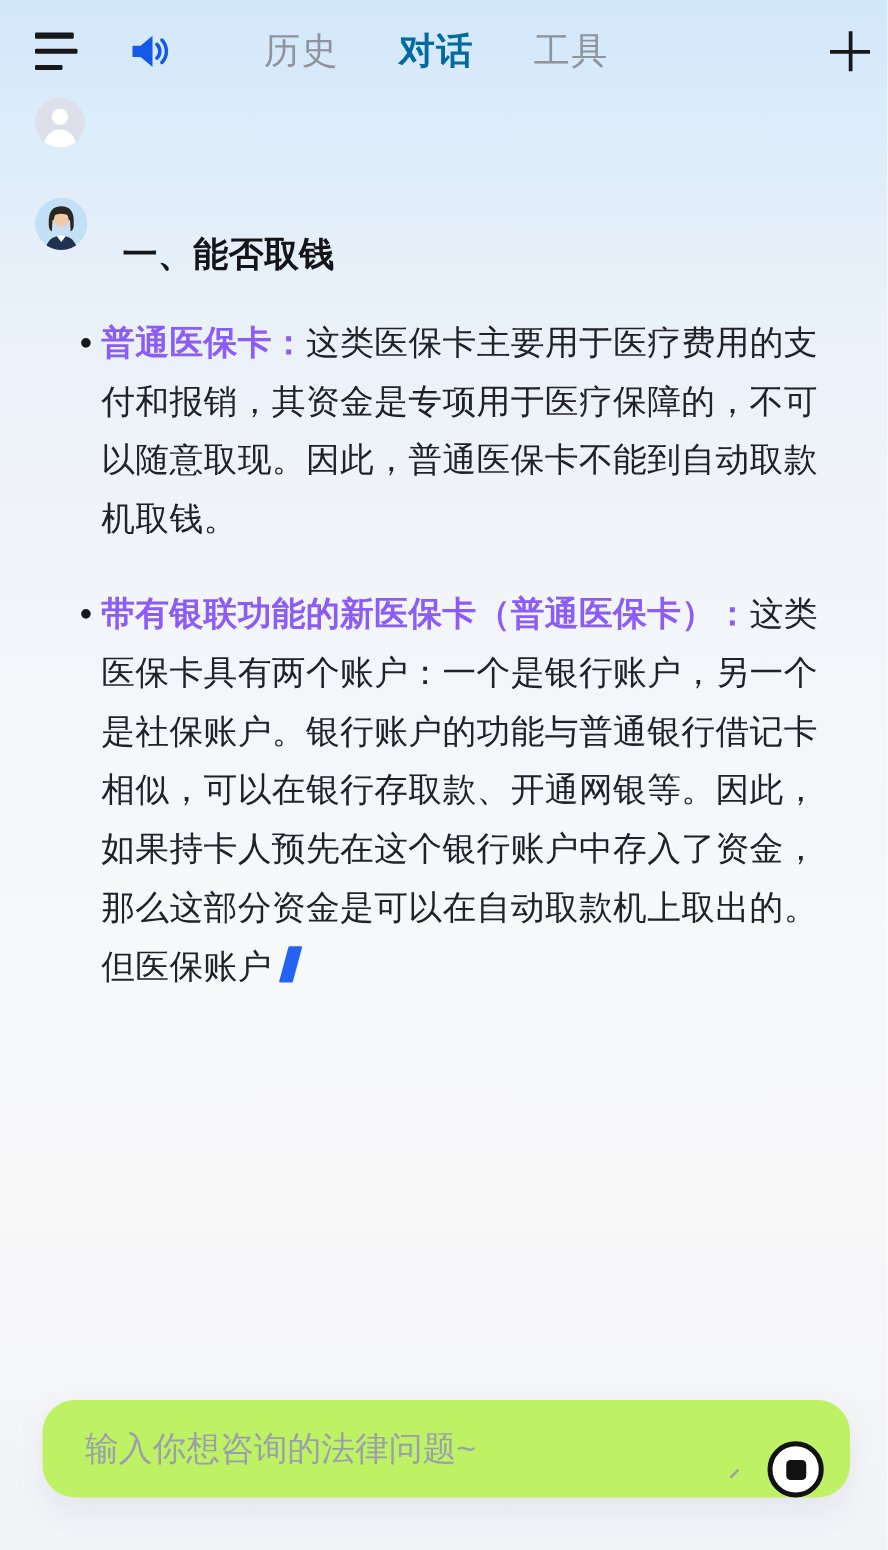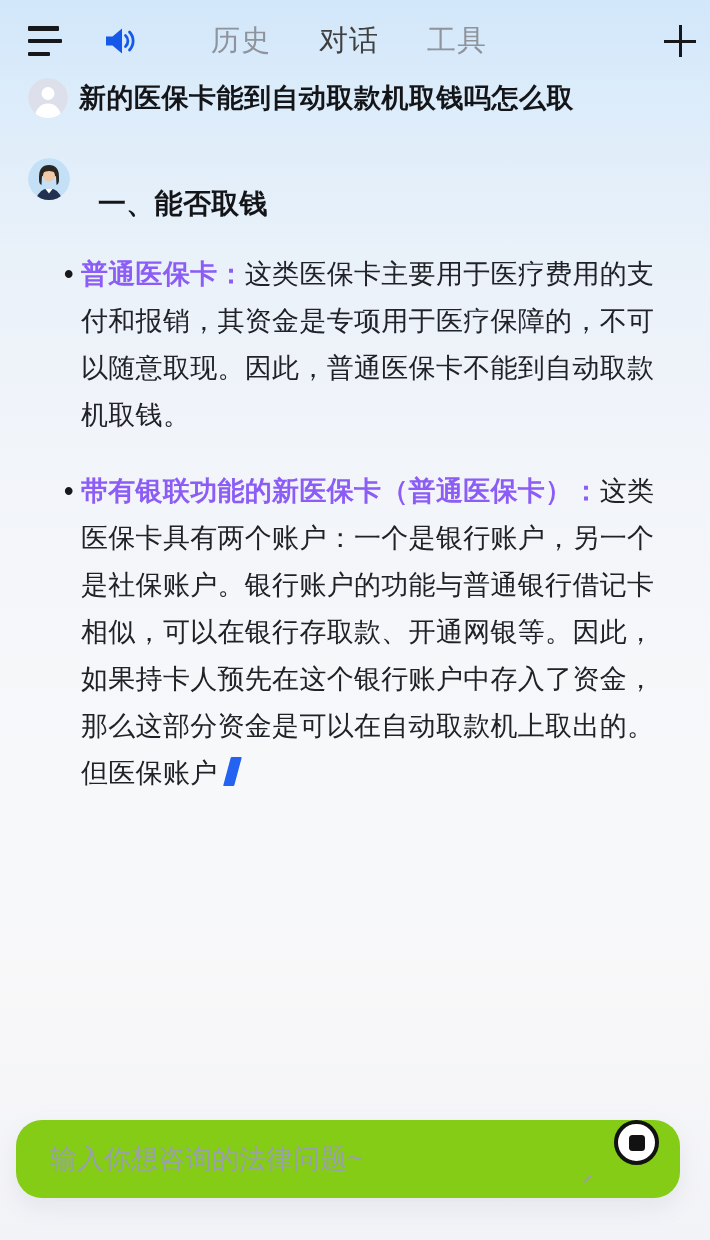--- a/index.html
+++ b/index.html
@@ -15,21 +15,21 @@
   
   .header { display:flex; align-items:center; height:66px; padding:16px 14px 0 28px; }
   .menu-icon { width:34px; height:30px; display:flex; flex-direction:column; justify-content:space-between; cursor:pointer; }
   .menu-icon span { height:4.5px; background:#16181c; border-radius:1px; }
   .menu-icon .l1 { width:31px; }
   .menu-icon .l2 { width:34px; }
   .menu-icon .l3 { width:22px; }
   .speaker { margin-left:41px; width:34px; height:34px; cursor:pointer; }
   .tabs { display:flex; margin-left:74px; gap:48px; align-items:center; }
   .tab { font-size:29px; color:#8e939c; letter-spacing:1px; cursor:pointer; }
-  .tab.active { color:#404040; font-weight:normal; }
+  .tab.active { color:#0369a1; font-weight:bold; }
   .plus-icon { margin-left:auto; position:relative; width:32px; height:32px; cursor:pointer; }
   .plus-icon::before, .plus-icon::after { content:""; position:absolute; background:#16181c; }
   .plus-icon::before { left:0; top:14.5px; width:32px; height:3px; }
   .plus-icon::after { left:14.5px; top:0; width:3px; height:32px; }
 
   
   .chat { padding:0 28px; }
   .row { display:flex; gap:11px; }
   .user-row { margin-top:12px; align-items:center; }
   .assistant-row { margin-top:40px; align-items:flex-start; }
@@ -45,24 +45,24 @@
   .bullets li + li { margin-top:29px; }
   .bullets li .dot { position:absolute; left:-17px; top:0; font-weight:bold; color:#16181c; }
   .bullets .b-title { font-weight:bold; color:#8b5cf6; }
   .cursor {
     display:inline-block; width:11px; height:29px; margin-left:9px;
     background:#2462f2; transform:skewX(-15deg); vertical-align:-4px; border-radius:1px;
   }
 
   
   .composer {
-    position:absolute; left:16px; right:30px; bottom:42px; height:78px;
-    background:#84cc16; border-radius:26px;
+    position:absolute; left:34px; right:30px; bottom:42px; height:78px;
+    background:#bef264; border-radius:26px;
     box-shadow:0 10px 22px rgba(140,152,175,0.14);
-    display:flex; align-items:flex-start;
+    display:flex; align-items:flex-end;
   }
   .composer input {
     flex:1; height:100%; border:none; outline:none; background:transparent;
     font-family:"Liberation Sans", sans-serif;
     font-size:27px; color:#30343a; padding-left:34px;
   }
   .composer input::placeholder { color:#9aa0ab; }
   .resize-grip { position:absolute; right:88px; bottom:18px; width:9px; height:2px; background:#9aa0ab; transform:rotate(-45deg); }
   .stop-btn {
     width:45px; height:45px; margin-right:21px; border-radius:50%;
@@ -98,21 +98,20 @@
 <div class="chat">
 
   <div class="row user-row">
     <div class="avatar user">
       <svg viewBox="0 0 40 40" width="40" height="40">
         <circle cx="20" cy="20" r="20" fill="#dde0ea"></circle>
         <circle cx="20" cy="15.5" r="6.5" fill="#ffffff"></circle>
         <path d="M6.5 38 q3.5 -12.5 13.5 -12.5 q10 0 13.5 12.5 q-6 4 -13.5 4 q-7.5 0 -13.5 -4 z" fill="#ffffff"></path>
       </svg>
     </div>
-    <div class="user-text">新的医保卡能到自动取款机取钱吗怎么取</div>
   </div>
 
   <div class="row assistant-row">
     <div class="avatar bot">
       <svg viewBox="0 0 42 42" width="42" height="42">
         <circle cx="21" cy="21" r="21" fill="#c3e0f7"></circle>
         <path d="M11 19 q0 -12 10 -12 q10 0 10 12 v3 q0 4 -2.5 5 l-0.5 -9 q-7 2.5 -14 0 l-0.5 9 q-2.5 -1 -2.5 -5 z" fill="#2a2622"></path>
         <circle cx="21" cy="17.5" r="6" fill="#f2c9a6"></circle>
         <path d="M14.5 14.5 q1 -5.5 6.5 -5.5 q5.5 0 6.5 5.5 q-6.5 -3 -13 0 z" fill="#2a2622"></path>
         <path d="M8 42 q2.5 -11.5 13 -11.5 q10.5 0 13 11.5 z" fill="#223150"></path>

